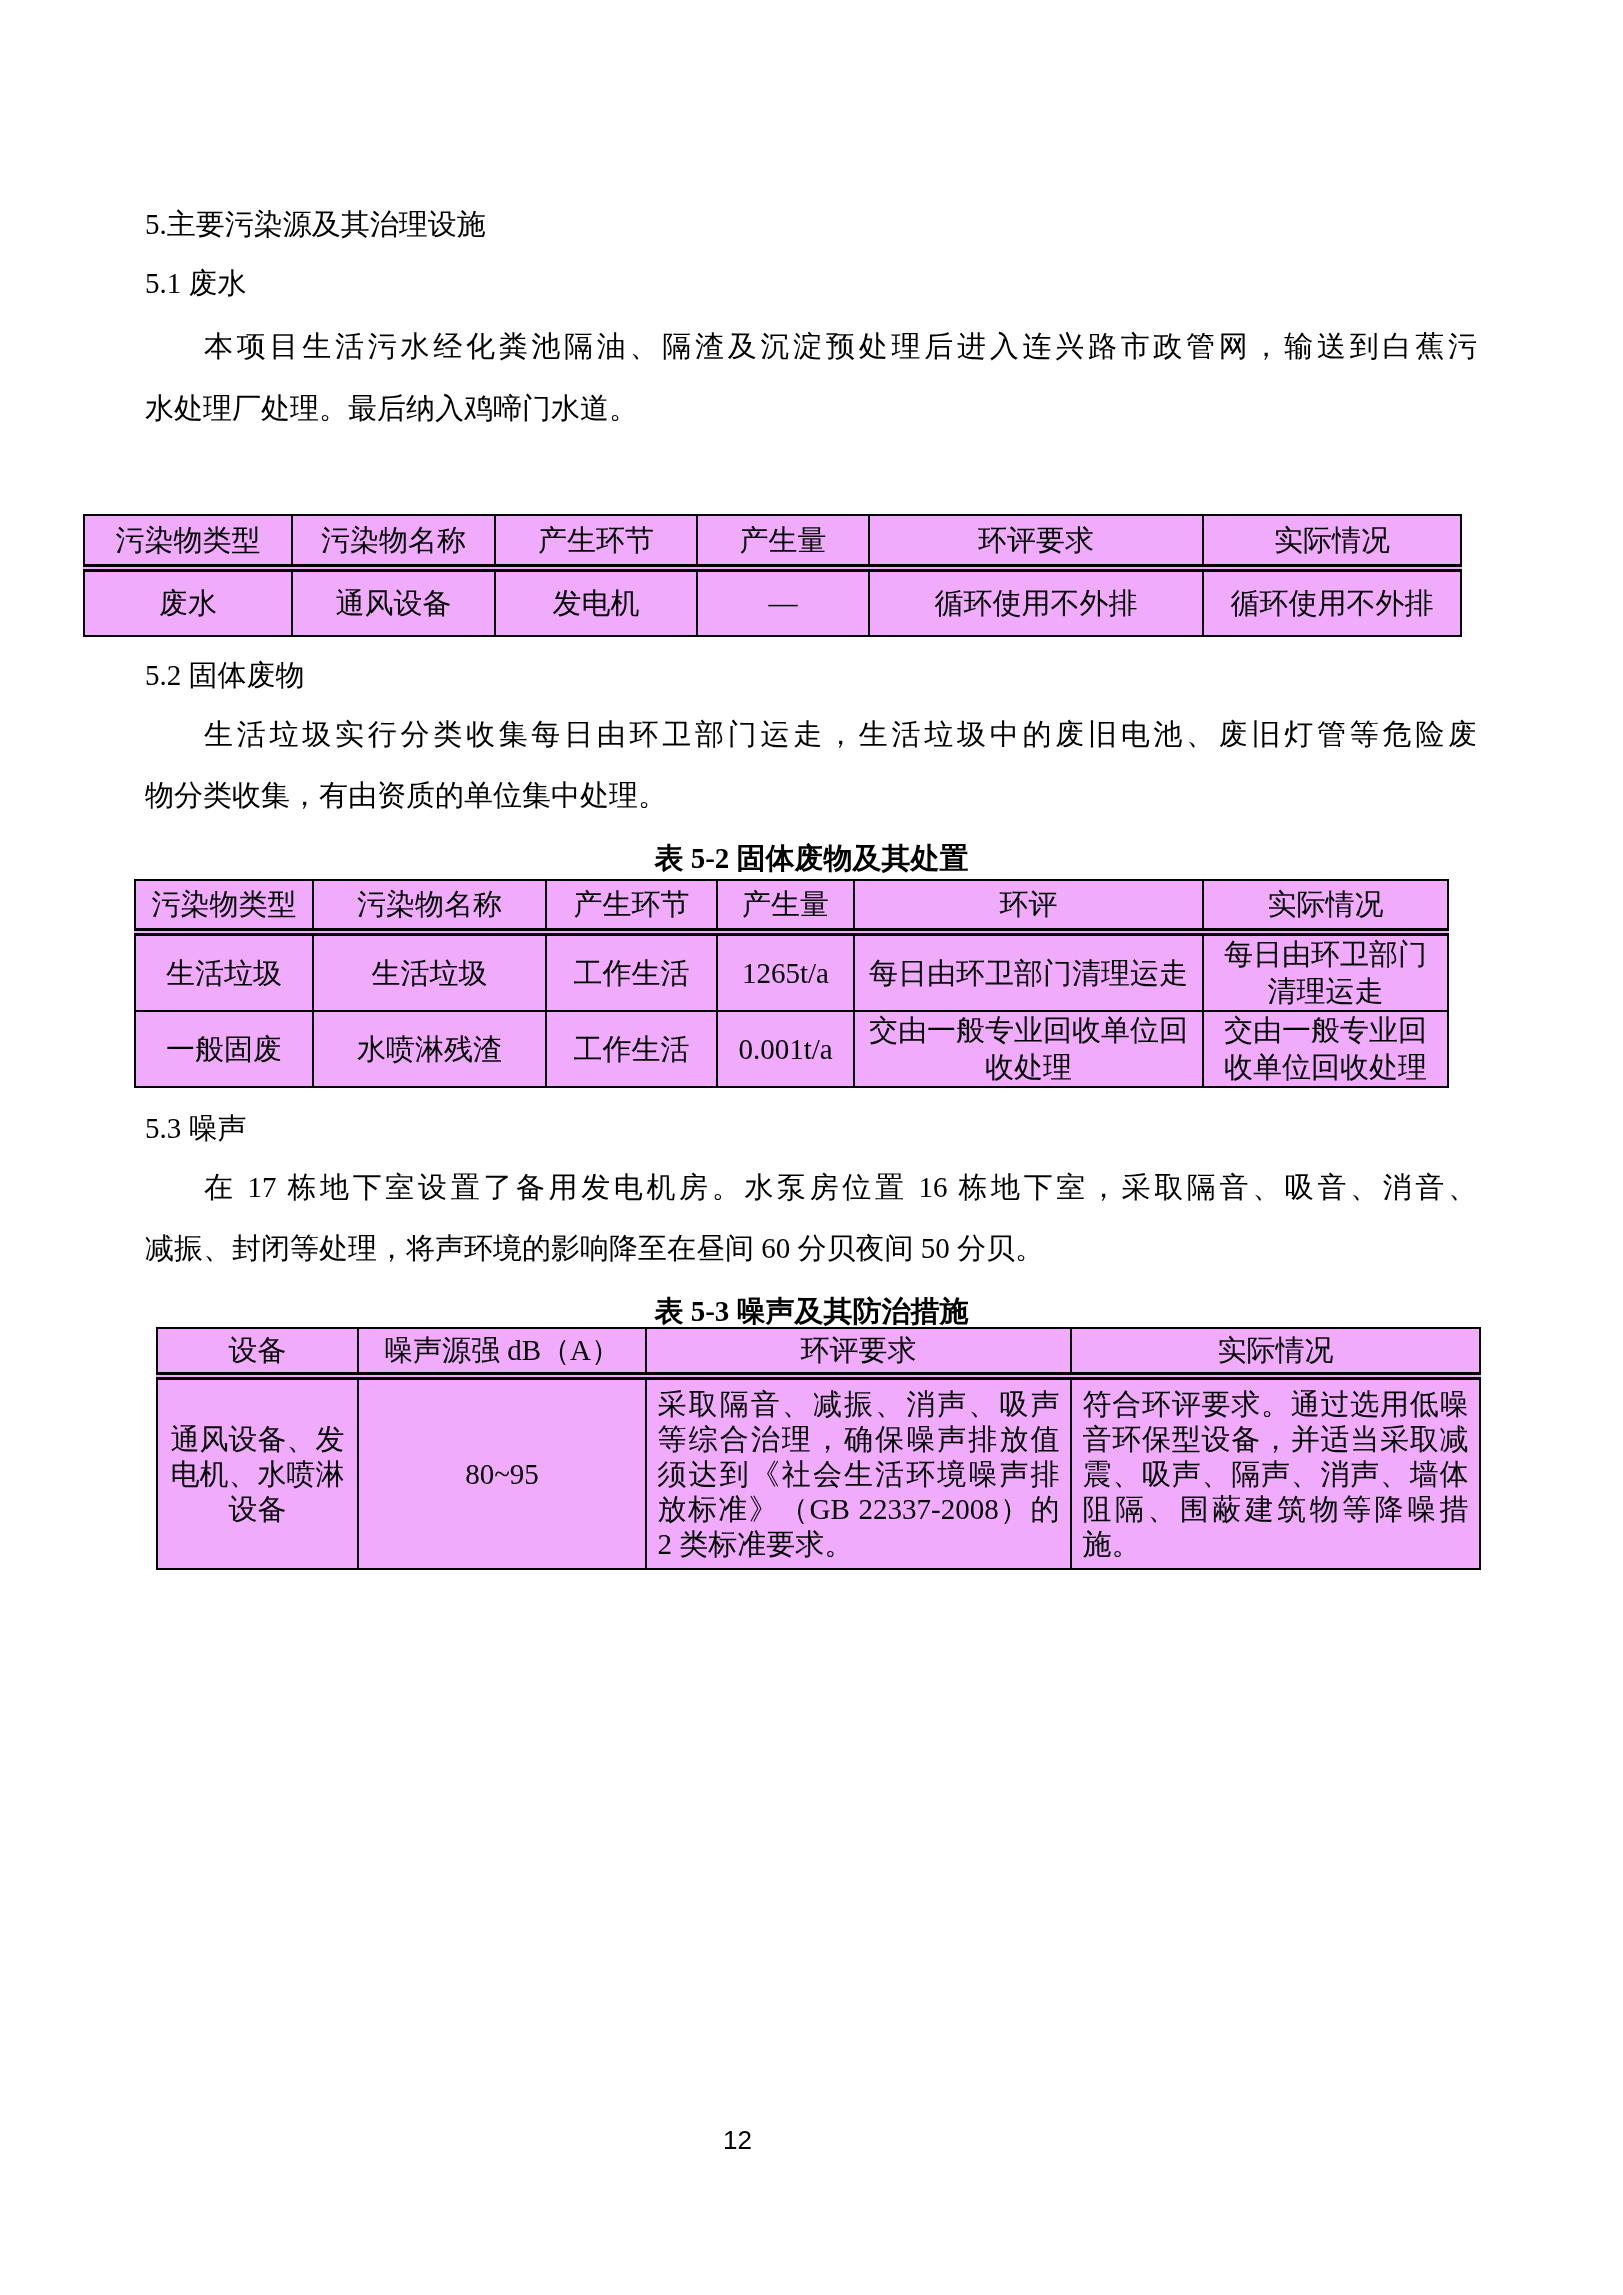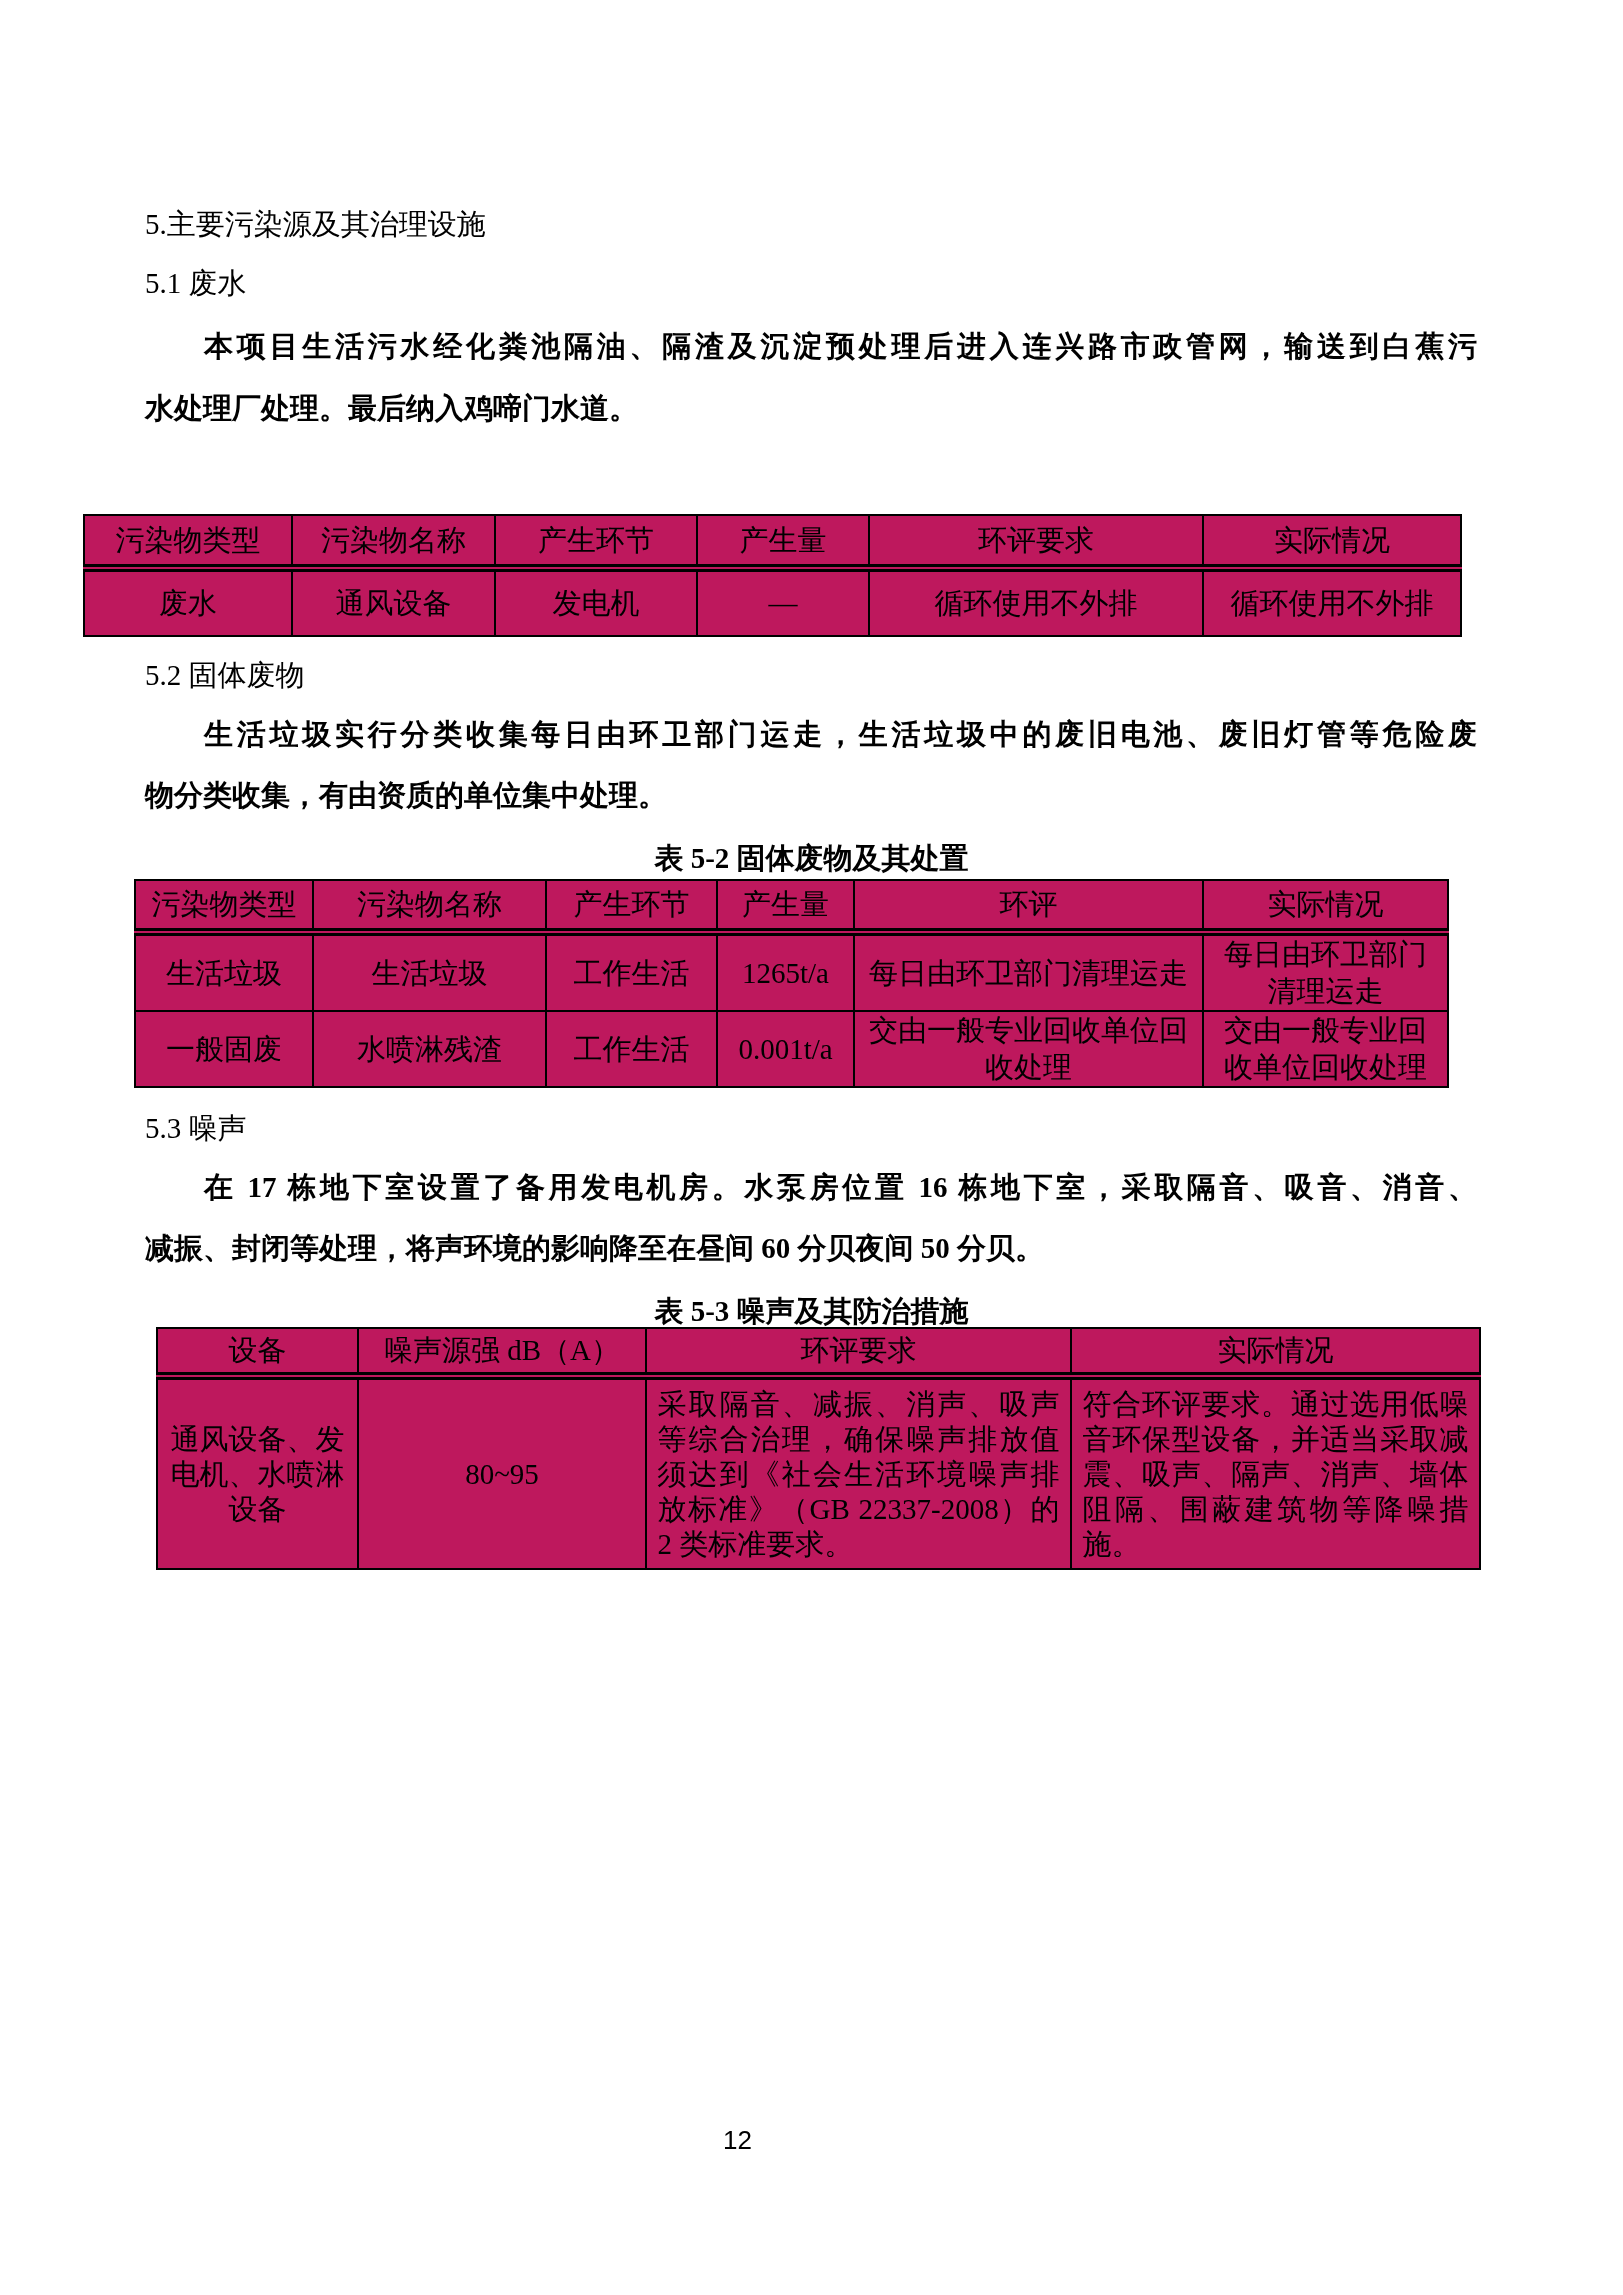--- a/index.html
+++ b/index.html
@@ -7,25 +7,25 @@
     position:relative;
     width:1623px;height:2295px;
     background:#ffffff;
     font-family:"Liberation Serif","DejaVu Serif",serif;
     font-size:29px;color:#000;
     margin:0 auto;overflow:hidden;
   }
   .abs{position:absolute;}
   .caption{width:1623px;left:0;text-align:center;font-weight:bold;white-space:pre-wrap;line-height:34px;}
   .heading{left:145px;line-height:34px;font-weight:normal;}
-  .pline{left:145px;width:1332px;line-height:34px;font-weight:bold;}
+  .pline{left:145px;width:1332px;line-height:34px;}
   .stretch{text-align:justify;text-align-last:justify;text-justify:inter-character;}
   .indent{text-indent:59px;}
 
-  table{border-collapse:collapse;table-layout:fixed;border:2.6px solid #000;background:#be185d;}
+  table{border-collapse:collapse;table-layout:fixed;border:2.6px solid #000;background:#f0abfc;}
   th,td{
     border:2px solid #000;
     font-weight:normal;
     text-align:center;vertical-align:middle;
     padding:0 11.8px;line-height:37px;
     overflow:hidden;
   }
   thead th{border-bottom:8.5px double #000;}
 
   .t1 th{height:48px;}

